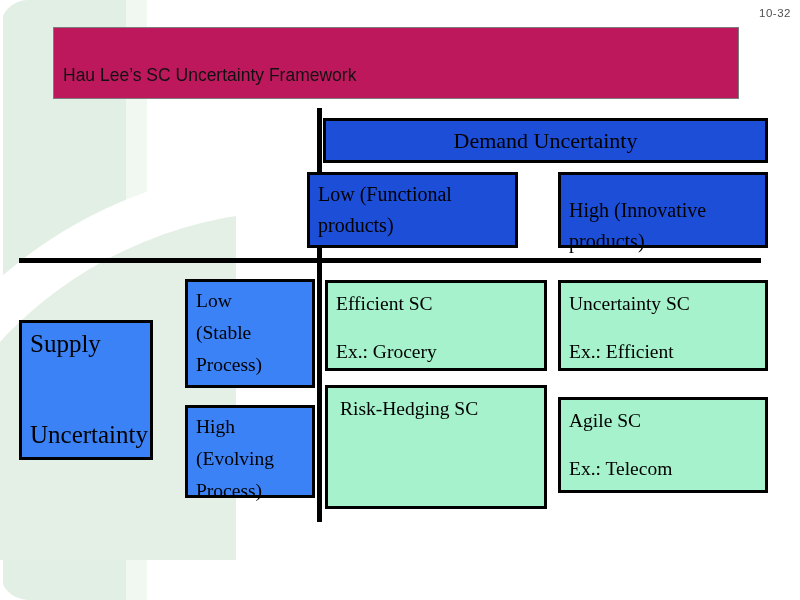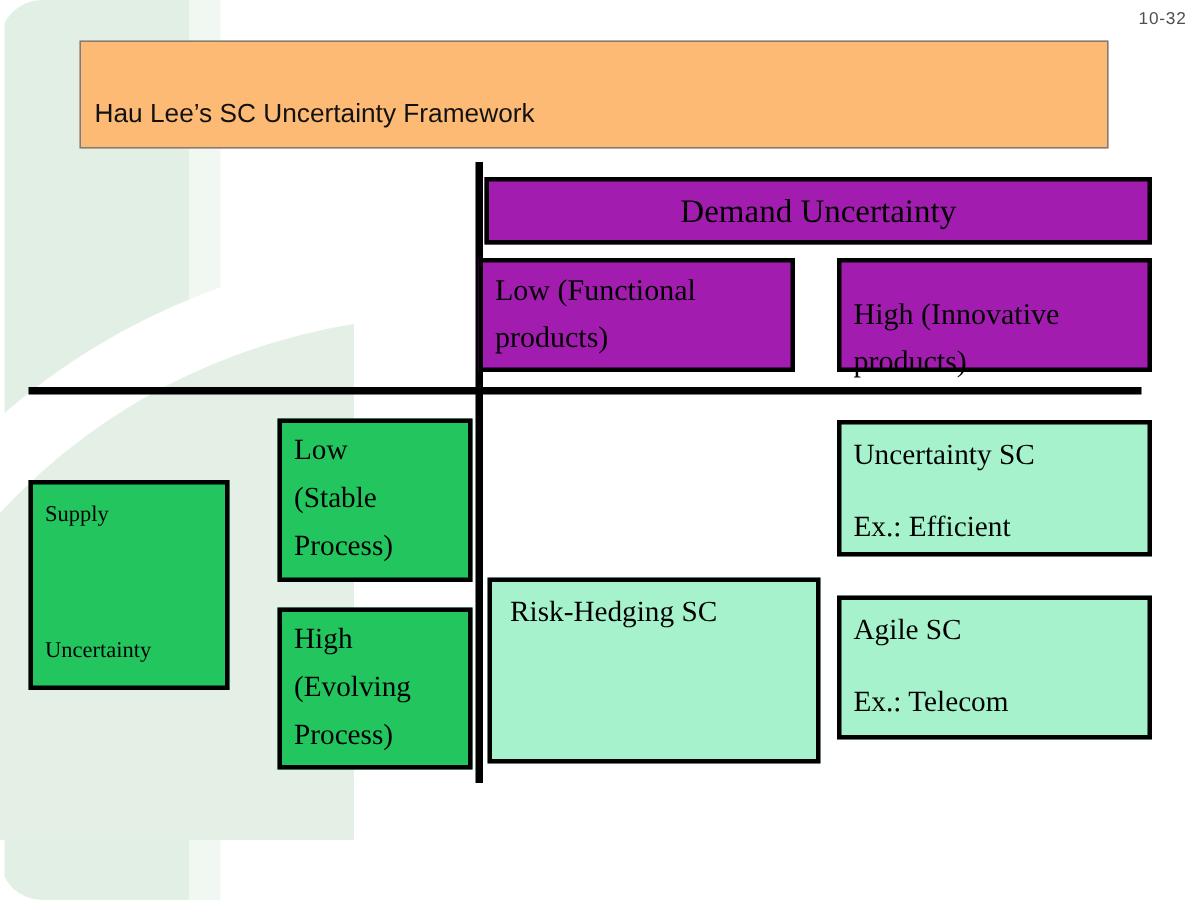--- a/index.html
+++ b/index.html
@@ -7,50 +7,50 @@
     position:relative;width:800px;height:600px;overflow:hidden;
     background:#ffffff;font-family:"Liberation Sans",sans-serif;color:#000;border-radius:28px;
   }
   .bg{position:absolute;left:0;top:0;width:800px;height:600px;z-index:0;}
   .layer{position:absolute;z-index:1;box-sizing:border-box;}
 
   .page-number{
     top:7px;right:9px;font-size:11.5px;color:#4f4f4f;letter-spacing:0.5px;
   }
   .title-box{
-    left:53px;top:27px;width:686px;height:72px;background:#fdba74;
+    left:53px;top:27px;width:686px;height:72px;background:#be185d;
     border:1px solid #7d7d7d;display:flex;align-items:flex-end;
     padding:0 0 12px 9px;font-size:17.5px;color:#111;
   }
   .vline{left:317px;top:108px;width:5px;height:414px;background:#000;}
   .hline{left:19px;top:258px;width:742px;height:5px;background:#000;}
 
   .box{
     border:3px solid #000;font-family:"Liberation Serif",serif;
     font-size:20px;line-height:31px;color:#000;
   }
-  .blue{background:#a21caf;}
-  .gray{background:#22c55e;}
+  .blue{background:#1d4ed8;}
+  .gray{background:#3b82f6;}
   .green{background:#A5F2CC;}
   .pre{white-space:pre-line;}
 
   .demand-header{
     left:323px;top:118px;width:445px;height:45px;
     display:flex;align-items:center;justify-content:center;font-size:22px;
   }
-  .demand-low {left:319px;top:172px;width:211px;height:76px;padding:4px 6px 0 8px;}
+  .demand-low {left:307px;top:172px;width:211px;height:76px;padding:4px 6px 0 8px;}
   .demand-high{left:558px;top:172px;width:210px;height:76px;padding:20px 6px 0 8px;}
 
   .supply-box{
     left:19px;top:320px;width:134px;height:140px;
     display:flex;flex-direction:column;justify-content:space-between;
-    padding:5px 8px 7px 8px;font-size:15px;
+    padding:5px 8px 7px 8px;font-size:25px;
   }
   .supply-low {left:185px;top:279px;width:130px;height:109px;padding:3px 6px 0 8px;line-height:32px;font-size:19.5px;}
-  .supply-high{left:185px;top:405px;width:130px;height:108px;padding:3px 6px 0 8px;line-height:32px;font-size:19.5px;}
+  .supply-high{left:185px;top:405px;width:130px;height:93px;padding:3px 6px 0 8px;line-height:32px;font-size:19.5px;}
 
   .cell{padding:5px 6px 0 8px;font-size:19.5px;}
   .cell-efficient   {left:325px;top:280px;width:222px;height:91px;}
   .cell-responsive  {left:558px;top:280px;width:210px;height:91px;}
   .cell-riskhedging {left:325px;top:385px;width:222px;height:124px;padding-left:12px;}
   .cell-agile       {left:558px;top:385px;width:210px;height:96px;margin-top:12px;}
   .cell .ex{margin-top:17px;}
 </style>
 </head>
 <body>
@@ -94,20 +94,24 @@
     <span>Uncertainty</span>
   </div>
 
   <div class="layer box gray supply-low pre">Low
 (Stable
 Process)</div>
   <div class="layer box gray supply-high pre">High
 (Evolving
 Process)</div>
 
+  <div class="layer box green cell cell-efficient">
+    <div>Efficient SC</div>
+    <div class="ex">Ex.: Grocery</div>
+  </div>
 
   <div class="layer box green cell cell-responsive">
     <div>Uncertainty SC</div>
     <div class="ex">Ex.: Efficient</div>
   </div>
 
   <div class="layer box green cell cell-riskhedging">
     <div>Risk-Hedging SC</div>
   </div>
 

